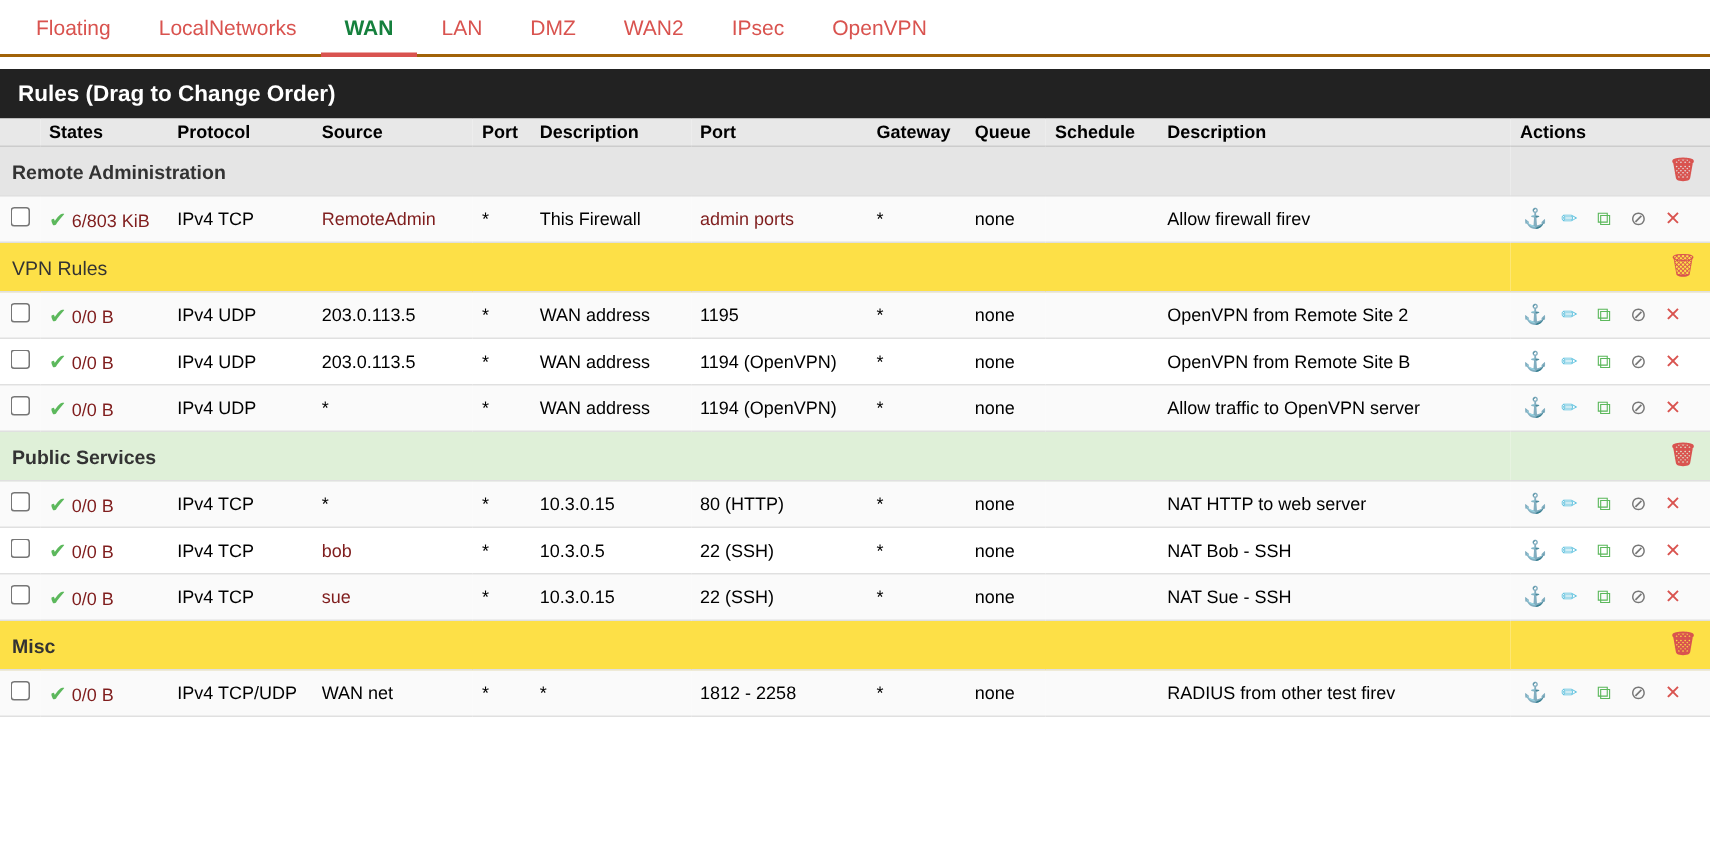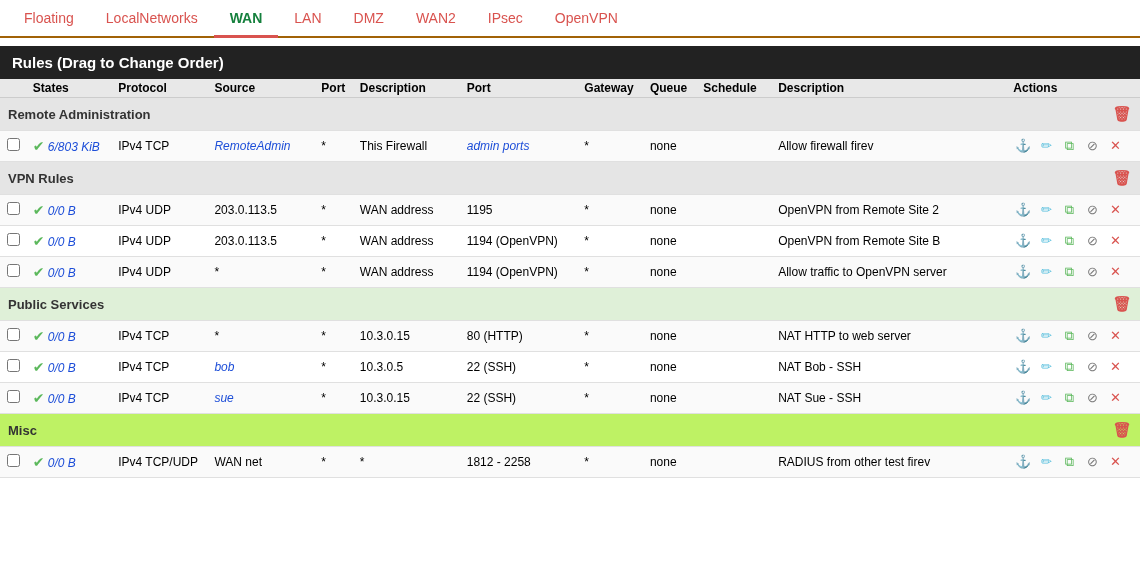--- a/index.html
+++ b/index.html
@@ -65,43 +65,43 @@
 
     
     .group-row-red td {
       background: #e5e5e5;
       color: #333;
       font-weight: bold;
       font-size: 13px;
       padding: 6px 8px;
     }
     .group-row-blue td {
-      background: #e5e5e5;
+      background: #fde047;
       color: #333;
-      font-weight: bold;
+      font-weight: normal;
       font-size: 13px;
       padding: 6px 8px;
     }
     .group-row-green td {
       background: #dff0d8;
       color: #333;
       font-weight: bold;
       font-size: 13px;
       padding: 6px 8px;
       margin-top: 29px;
     }
     .group-row-yellow td {
-      background: #bef264;
+      background: #fde047;
       color: #333;
       font-weight: bold;
       font-size: 13px;
       padding: 6px 8px;
     }
 
-    .link-blue { color: #1d4ed8; text-decoration: none; font-style: italic; }
+    .link-blue { color: #7f1d1d; text-decoration: none; }
 
     
     .checkmark { color: #5cb85c; font-size: 14px; }
     .check-col { width: 20px; text-align: center; }
 
     
     .actions { display: flex; gap: 3px; align-items: center; }
     .action-icon { 
       display: inline-block; 
       width: 20px; height: 20px; 

